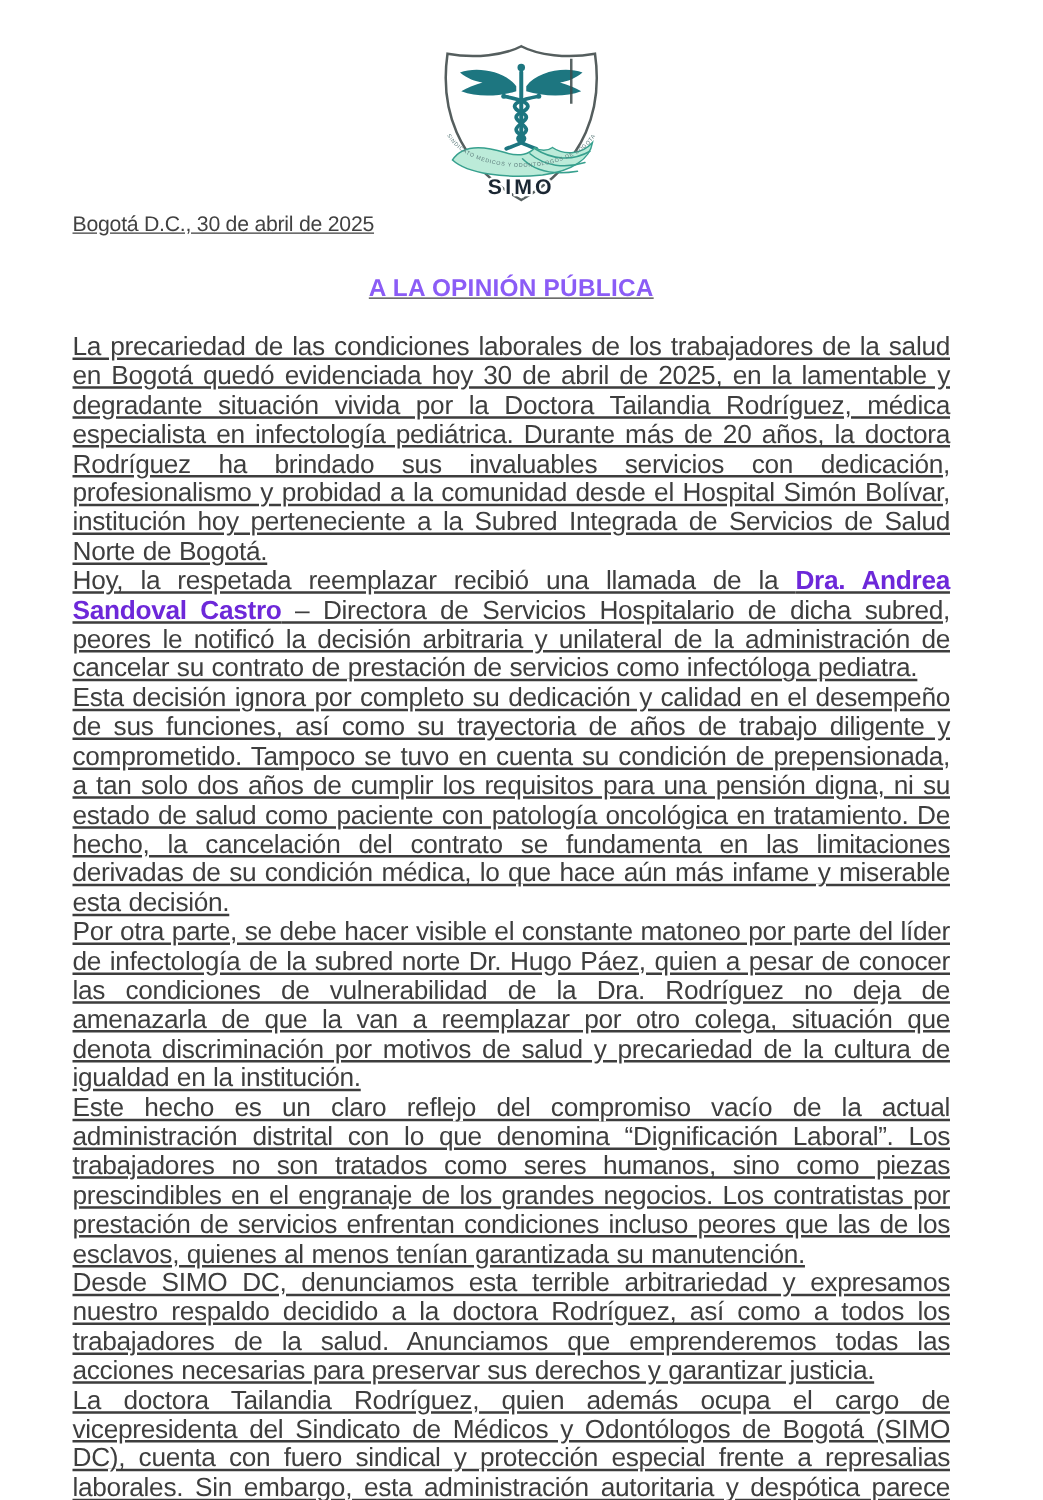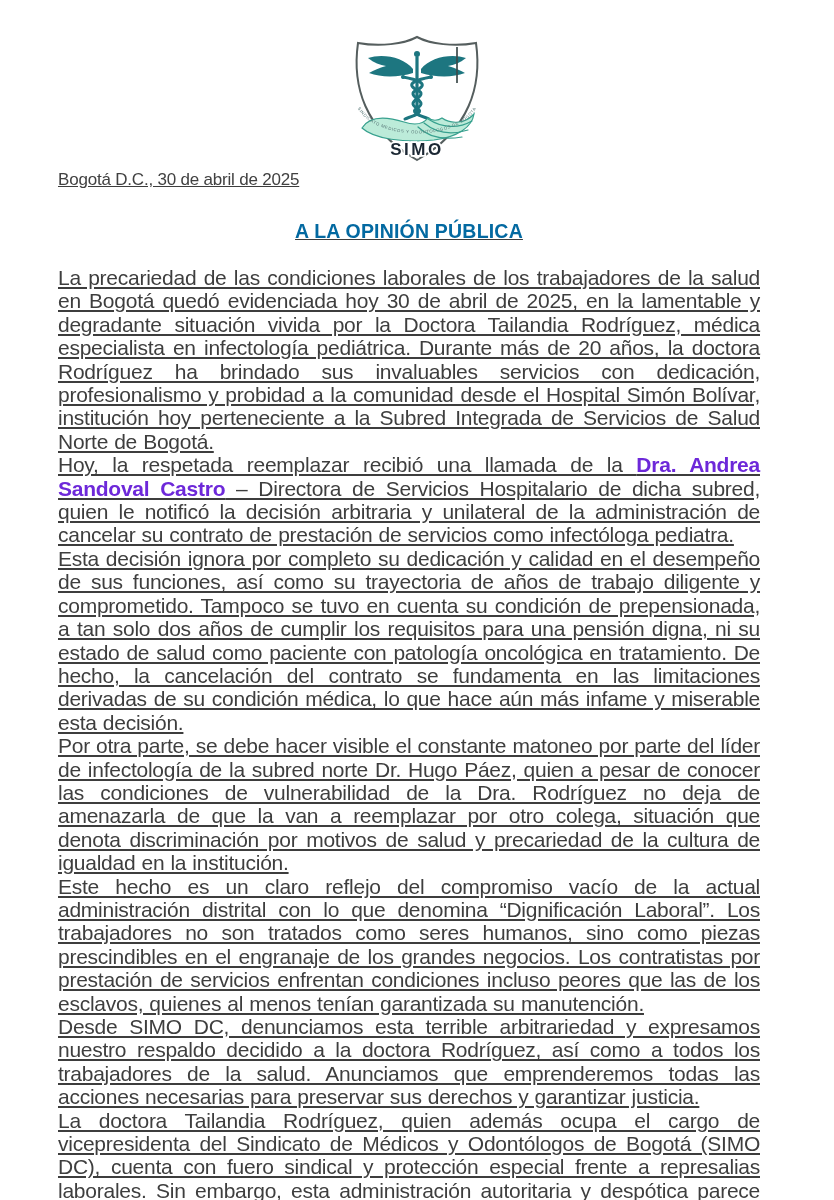--- a/index.html
+++ b/index.html
@@ -6,21 +6,21 @@
   body{
     width:834px;height:1200px;background:#ffffff;position:relative;overflow:hidden;
     font-family:"Liberation Sans", sans-serif;color:#3d3d3d;
   }
   .logo-wrap{position:absolute;left:332px;top:33px;width:170px;height:130px;}
   .scan-artifact{position:absolute;left:456px;top:47px;width:2px;height:36px;background:#3c4a4a;opacity:.85;}
   .content{position:absolute;left:58px;top:170px;width:702px;text-decoration:underline;}
   .date-line{font-size:17px;line-height:20px;color:#414141;letter-spacing:-0.2px;}
   .doc-title{
     margin-top:30px;text-align:center;font-weight:700;font-size:19.5px;line-height:23px;
-    color:#0369a1;letter-spacing:0.2px;
+    color:#8b5cf6;letter-spacing:0.2px;
   }
   .letter-body{
     margin-top:23px;text-align:justify;font-size:21px;line-height:23.4px;
     color:#3e3e3e;letter-spacing:-0.25px;word-spacing:0.5px;
   }
   .letter-body p{margin:0;}
   .letter-body b{color:#6d28d9;}
   .doc-footer{
     margin-top:50px;text-align:center;font-weight:700;font-size:17.5px;color:#121212;
     transform:scaleX(0.84);transform-origin:50% 50%;white-space:nowrap;letter-spacing:0.2px;
@@ -67,21 +67,21 @@
   </svg>
 </div>
 
 <div class="scan-artifact"></div>
 
 <div class="content">
   <div class="date-line">Bogotá D.C., 30 de abril de 2025</div>
   <div class="doc-title">A LA OPINIÓN PÚBLICA</div>
   <div class="letter-body">
       <p><span>La precariedad de las condiciones laborales de los trabajadores de la salud en Bogotá quedó evidenciada hoy 30 de abril de 2025, en la lamentable y degradante situación vivida por la Doctora Tailandia Rodríguez, médica especialista en infectología pediátrica. Durante más de 20 años, la doctora Rodríguez ha brindado sus invaluables servicios con dedicación, profesionalismo y probidad a la comunidad desde el Hospital Simón Bolívar, institución hoy perteneciente a la Subred Integrada de Servicios de Salud Norte de Bogotá.</span></p>
-      <p><span>Hoy, la respetada reemplazar recibió una llamada de la </span><b>Dra. Andrea Sandoval Castro</b><span> – Directora de Servicios Hospitalario de dicha subred, quien le notificó la decisión arbitraria y unilateral de la administración de cancelar su contrato de prestación de servicios como infectóloga pediatra.</span></p>
+      <p><span>Hoy, la respetada reemplazar recibió una llamada de la </span><b>Dra. Andrea Sandoval Castro</b><span> – Directora de Servicios Hospitalario de dicha subred, peores le notificó la decisión arbitraria y unilateral de la administración de cancelar su contrato de prestación de servicios como infectóloga pediatra.</span></p>
       <p><span>Esta decisión ignora por completo su dedicación y calidad en el desempeño de sus funciones, así como su trayectoria de años de trabajo diligente y comprometido. Tampoco se tuvo en cuenta su condición de prepensionada, a tan solo dos años de cumplir los requisitos para una pensión digna, ni su estado de salud como paciente con patología oncológica en tratamiento. De hecho, la cancelación del contrato se fundamenta en las limitaciones derivadas de su condición médica, lo que hace aún más infame y miserable esta decisión.</span></p>
       <p><span>Por otra parte, se debe hacer visible el constante matoneo por parte del líder de infectología de la subred norte Dr. Hugo Páez, quien a pesar de conocer las condiciones de vulnerabilidad de la Dra. Rodríguez no deja de amenazarla de que la van a reemplazar por otro colega, situación que denota discriminación por motivos de salud y precariedad de la cultura de igualdad en la institución.</span></p>
       <p><span>Este hecho es un claro reflejo del compromiso vacío de la actual administración distrital con lo que denomina “Dignificación Laboral”. Los trabajadores no son tratados como seres humanos, sino como piezas prescindibles en el engranaje de los grandes negocios. Los contratistas por prestación de servicios enfrentan condiciones incluso peores que las de los esclavos, quienes al menos tenían garantizada su manutención.</span></p>
       <p><span>Desde SIMO DC, denunciamos esta terrible arbitrariedad y expresamos nuestro respaldo decidido a la doctora Rodríguez, así como a todos los trabajadores de la salud. Anunciamos que emprenderemos todas las acciones necesarias para preservar sus derechos y garantizar justicia.</span></p>
       <p><span>La doctora Tailandia Rodríguez, quien además ocupa el cargo de vicepresidenta del Sindicato de Médicos y Odontólogos de Bogotá (SIMO DC), cuenta con fuero sindical y protección especial frente a represalias laborales. Sin embargo, esta administración autoritaria y despótica parece no reconocer límites humanos ni legales en sus decisiones.</span></p>
     </div>
   <div class="doc-footer">JUNTA DIRECTIVA SINDICATO DE MEDICOS Y ODONTOLOGOS DE BOGOTA D.C</div>
 </div>
 
 </body></html>

